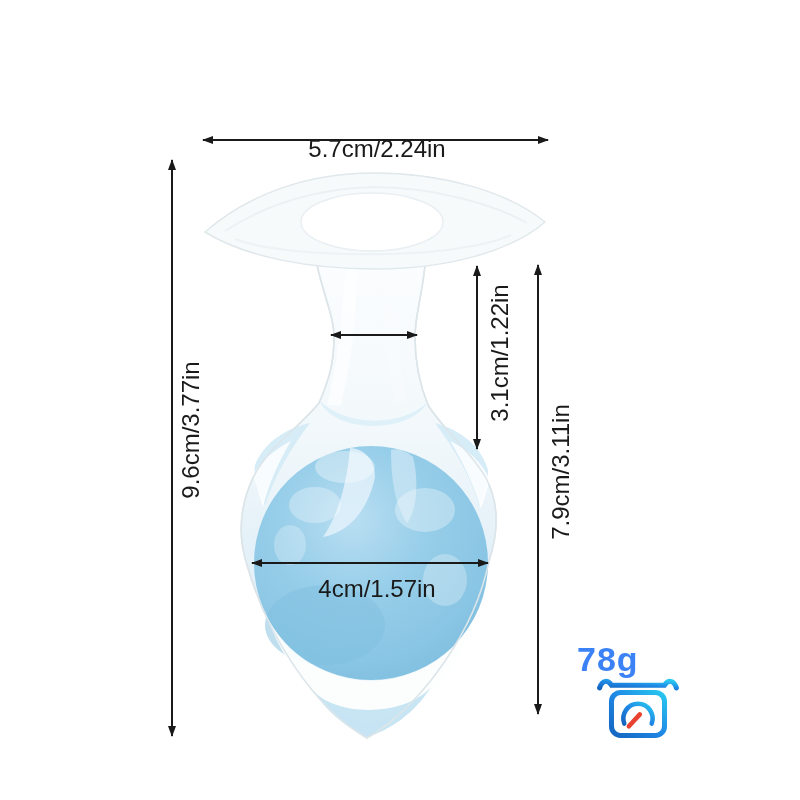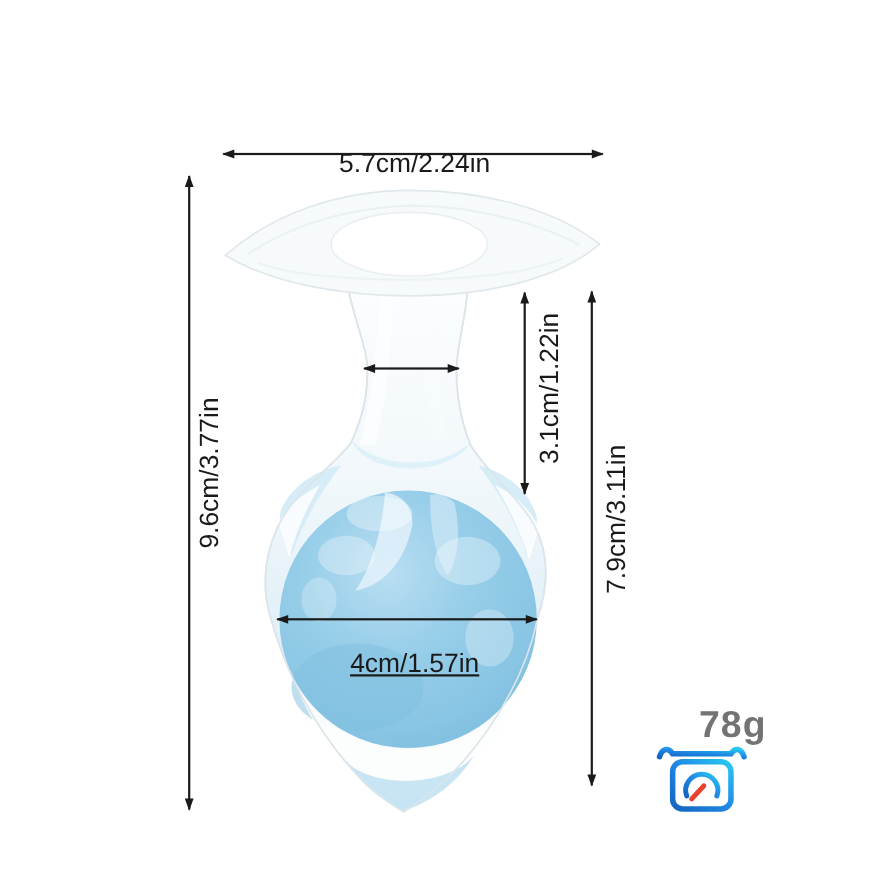--- a/index.html
+++ b/index.html
@@ -21,22 +21,22 @@
   .h-arrow::before { left:-1px; border-right:11px solid #1A1A1A; }
   .h-arrow::after  { right:-1px; border-left:11px solid #1A1A1A; }
   .v-arrow { position:absolute; width:2px; background:#1A1A1A; }
   .v-arrow::before,.v-arrow::after{
     content:""; position:absolute; left:-3px; width:0; height:0;
     border-left:4px solid transparent; border-right:4px solid transparent;
   }
   .v-arrow::before { top:-1px; border-bottom:11px solid #1A1A1A; }
   .v-arrow::after  { bottom:-1px; border-top:11px solid #1A1A1A; }
   .weight-label {
-    position:absolute; font-size:34px; font-weight:bold; color:#737373;
-    text-align:right; line-height:34px; letter-spacing:1px;
+    position:absolute; font-size:34px; font-weight:bold; color:#3b82f6;
+    text-align:left; line-height:34px; letter-spacing:1px;
   }
   svg { position:absolute; display:block; }
 </style>
 </head>
 <body>
 
 <div class="canvas">
 
   <svg style="left:195px; top:165px;" width="360" height="580" viewBox="0 0 360 580">
     <defs>
@@ -122,21 +122,21 @@
 
   <div class="h-arrow" style="left:331px; top:334px; width:86px;"></div>
 
   <div class="v-arrow" style="left:476px; top:266px; height:183px;"></div>
   <div class="dim-label rot" style="left:430px; top:340px; width:140px;">3.1cm/1.22in</div>
 
   <div class="v-arrow" style="left:537px; top:265px; height:449px;"></div>
   <div class="dim-label rot" style="left:491px; top:459px; width:140px;">7.9cm/3.11in</div>
 
   <div class="h-arrow" style="left:252px; top:562px; width:236px;"></div>
-  <div class="dim-label" style="left:277px; top:591px; width:200px;text-decoration:underline;">4cm/1.57in</div>
+  <div class="dim-label" style="left:277px; top:576px; width:200px;">4cm/1.57in</div>
 
   <div class="weight-label" style="left:577px; top:642px; width:120px;">78g</div>
   <svg style="left:595px; top:676px;" width="86" height="64" viewBox="0 0 92 70">
     <defs>
       <linearGradient id="sg" x1="0" y1="1" x2="1" y2="0">
         <stop offset="0" stop-color="#1565C0"></stop>
         <stop offset="0.5" stop-color="#1E88E5"></stop>
         <stop offset="1" stop-color="#29C8F0"></stop>
       </linearGradient>
     </defs>

